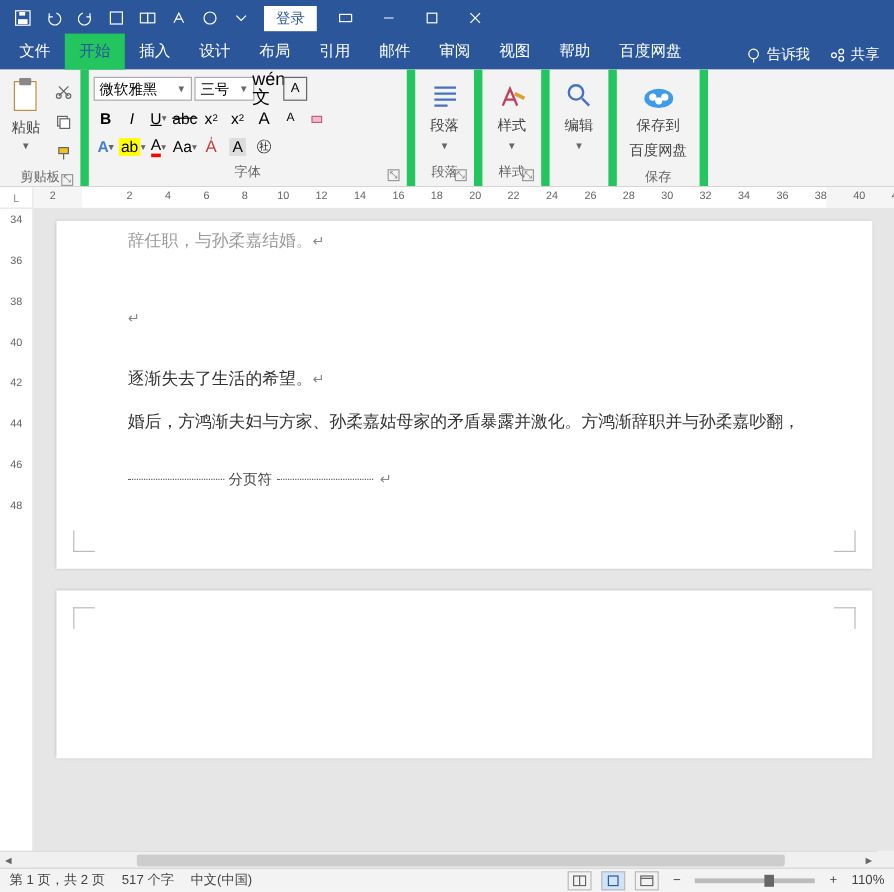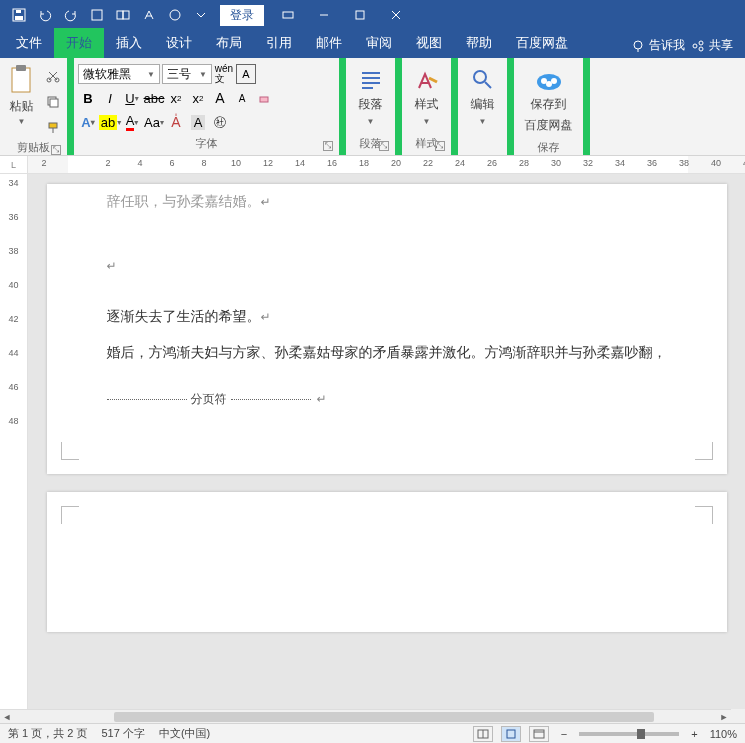--- a/index.html
+++ b/index.html
@@ -9,21 +9,21 @@
 .qat { display: flex; align-items: center; gap: 4px; padding: 0 8px; }
 .qat-btn { width: 22px; height: 22px; display: flex; align-items: center; justify-content: center; cursor: pointer; }
 .title-center { flex: 1; text-align: center; font-size: 12px; opacity: 0.9; white-space: nowrap; overflow: hidden; }
 .win-ctrls { display: flex; align-items: center; }
 .login-box { background: #fff; color: #2b579a; padding: 2px 10px; margin-right: 6px; font-size: 12px; }
 .win-btn { width: 36px; height: 28px; display: flex; align-items: center; justify-content: center; cursor: pointer; }
 
 .tabs { height: 28px; background: #2b579a; display: flex; align-items: flex-end; color: #fff; padding: 0 4px; }
 .tab { padding: 6px 12px; font-size: 13px; cursor: pointer; white-space: nowrap; }
 .tab.active { background: #22c55e; color: #2b579a; }
-.tab-right { margin-left: auto; display: flex; align-items: center; gap: 6px; padding: 0 8px 4px 0; }
+.tab-right { margin-left: auto; display: flex; align-items: center; gap: 16px; padding: 0 8px 4px 0; }
 .tab-help { display: flex; align-items: center; gap: 4px; font-size: 12px; }
 
 .ribbon { height: 98px; background: #f3f3f3; border-bottom: 1px solid #d4d4d4; display: flex; }
 .rgroup { border-right: 7px solid #22c55e; display: flex; flex-direction: column; padding: 2px 4px; }
 .rgroup-body { flex: 1; display: flex; align-items: flex-start; gap: 4px; padding-top: 4px; }
 .rgroup-label { text-align: center; font-size: 11px; color: #666; padding: 2px 0; position: relative; }
 .rgroup-label .dlg { position: absolute; right: 2px; bottom: 2px; width: 10px; height: 10px; border: 1px solid #999; font-size: 8px; line-height: 8px; text-align: center; }
 
 .clipboard-big { display: flex; flex-direction: column; align-items: center; width: 42px; gap: 2px; cursor: pointer; }
 .clipboard-side { display: flex; flex-direction: column; gap: 6px; padding-top: 2px; }
@@ -226,21 +226,21 @@
     <div class="rgroup-body" style="flex-direction:column; gap:4px;">
       <div class="font-row">
         <div class="font-select">
             <span>微软雅黑</span>
             <span class="dd">▼</span>
           </div>
         <div class="size-select">
             <span>三号</span>
             <span class="dd">▼</span>
           </div>
-        <div class="fbtn" style="font-size:10px; line-height:1;">wén<br>文</div>
+        <div class="fbtn" style="font-size:15px; line-height:1;">wén<br>文</div>
         <div class="fbtn" style="border:1px solid #666; font-size:11px;">A</div>
       </div>
       <div class="font-row">
         <div class="fbtn">
             <b>B</b>
           </div>
         <div class="fbtn">
             <i>I</i>
           </div>
         <div class="fbtn">

